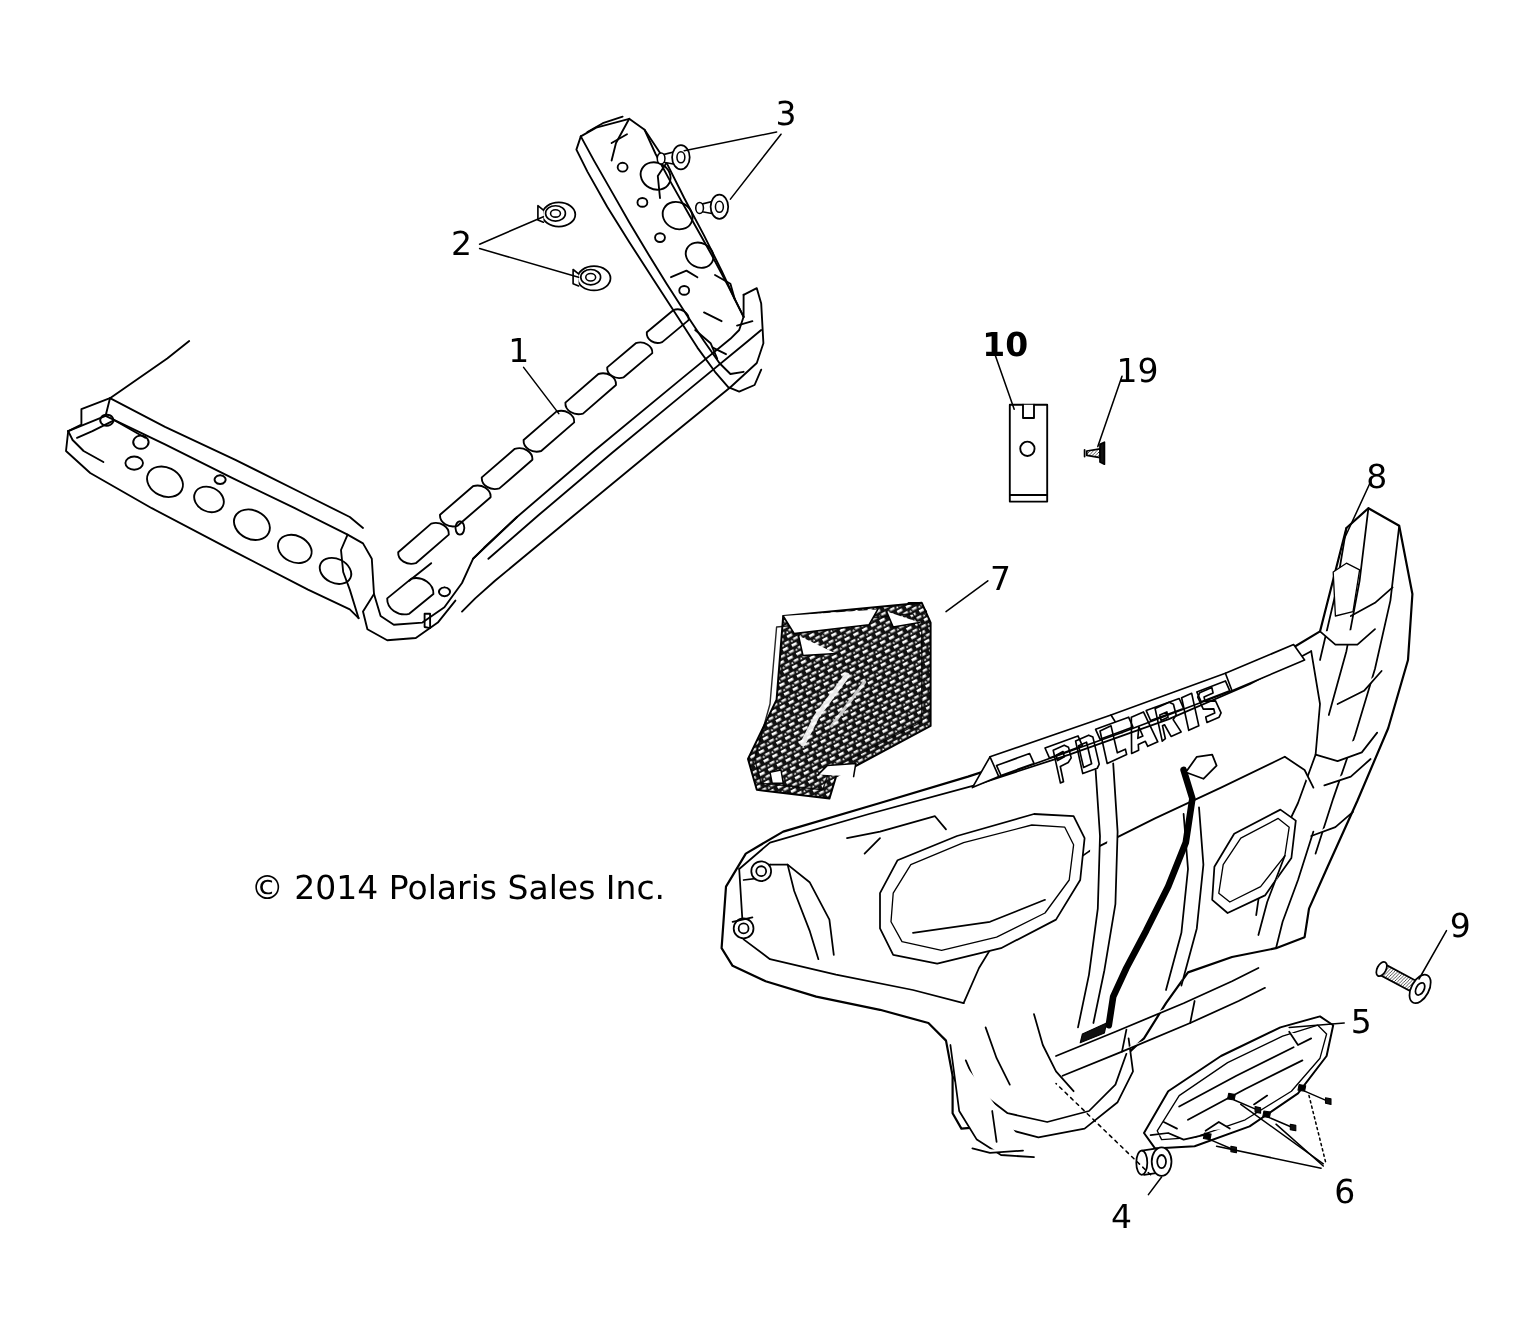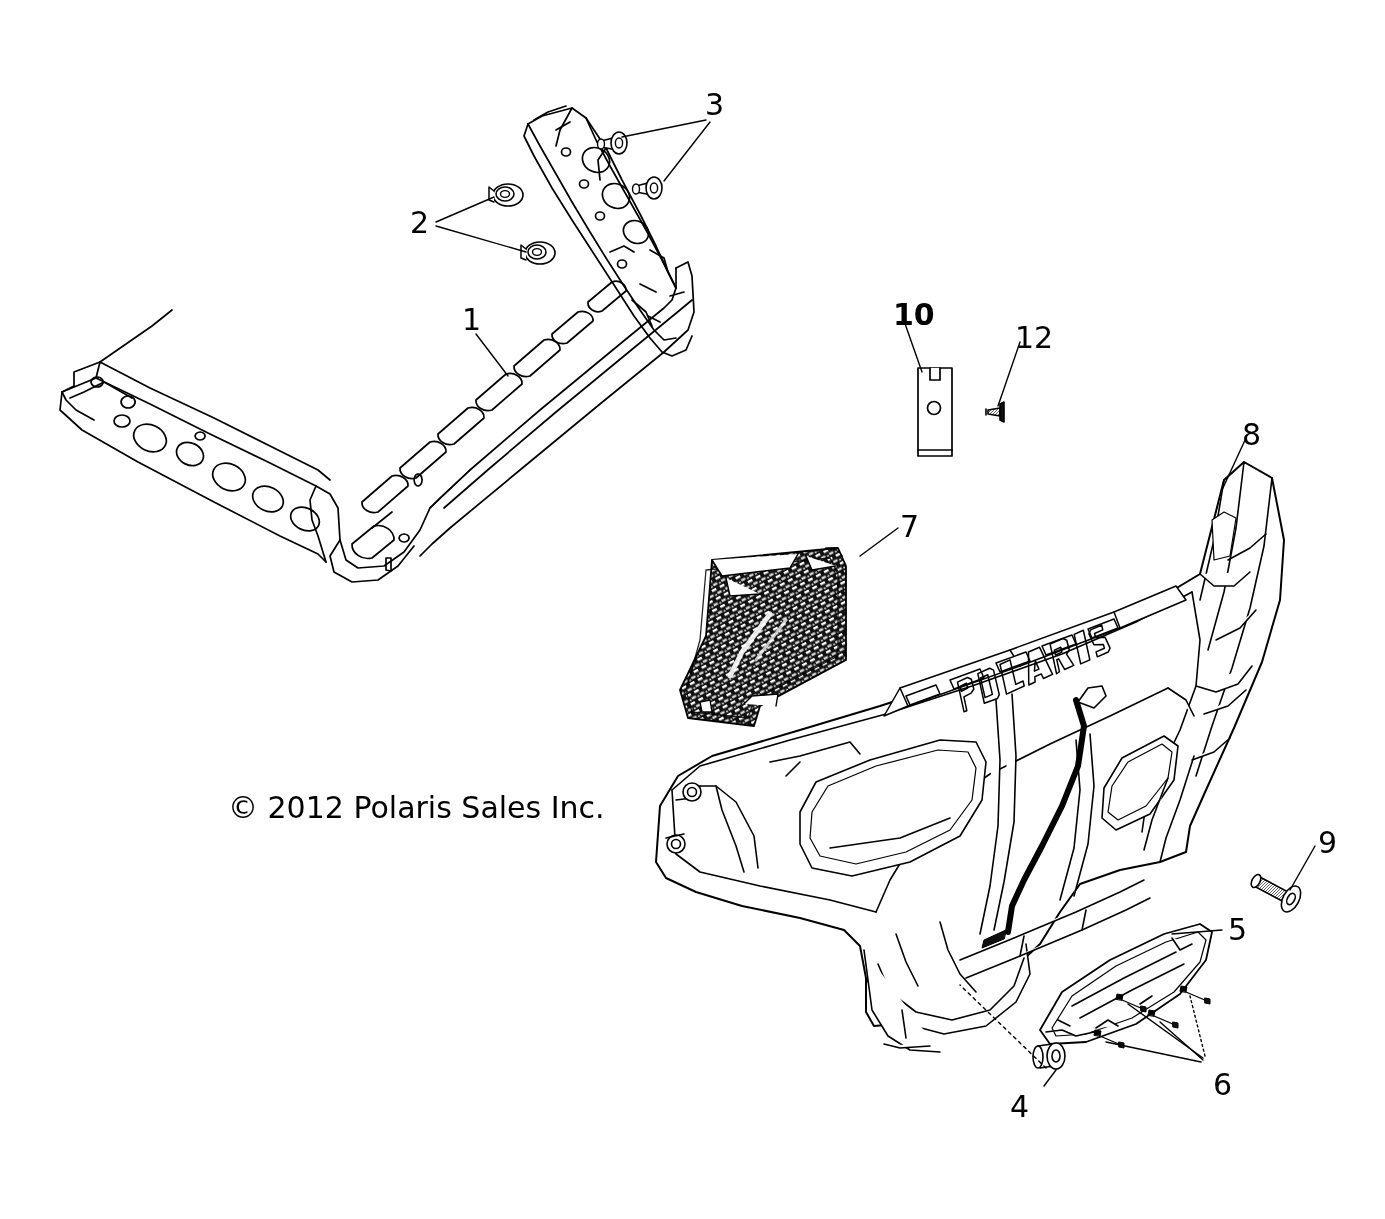--- a/index.html
+++ b/index.html
@@ -342,17 +342,17 @@
   <div class="callout-num" style="left:462px;top:305px;">1</div>
   <div class="callout-num" style="left:410px;top:208px;">2</div>
   <div class="callout-num" style="left:705px;top:90px;">3</div>
   <div class="callout-num" style="left:1010px;top:1092px;">4</div>
   <div class="callout-num" style="left:1228px;top:915px;">5</div>
   <div class="callout-num" style="left:1213px;top:1070px;">6</div>
   <div class="callout-num" style="left:900px;top:512px;">7</div>
   <div class="callout-num" style="left:1242px;top:420px;">8</div>
   <div class="callout-num" style="left:1318px;top:828px;">9</div>
   <div class="callout-num" style="left:893px;top:300px;font-weight:bold;">10</div>
-  <div class="callout-num" style="left:1015px;top:323px;">12</div>
-
-  <div id="copyright">© 2012 Polaris Sales Inc.</div>
+  <div class="callout-num" style="left:1015px;top:323px;">19</div>
+
+  <div id="copyright">© 2014 Polaris Sales Inc.</div>
 
 </div>
 
 </body></html>

